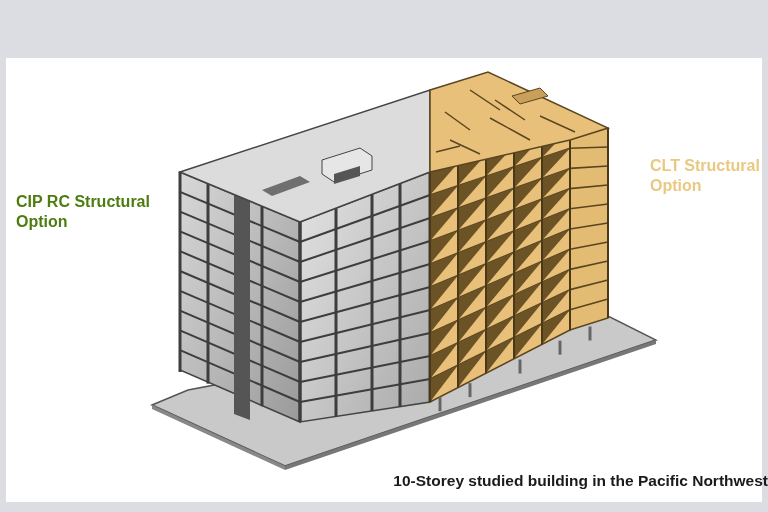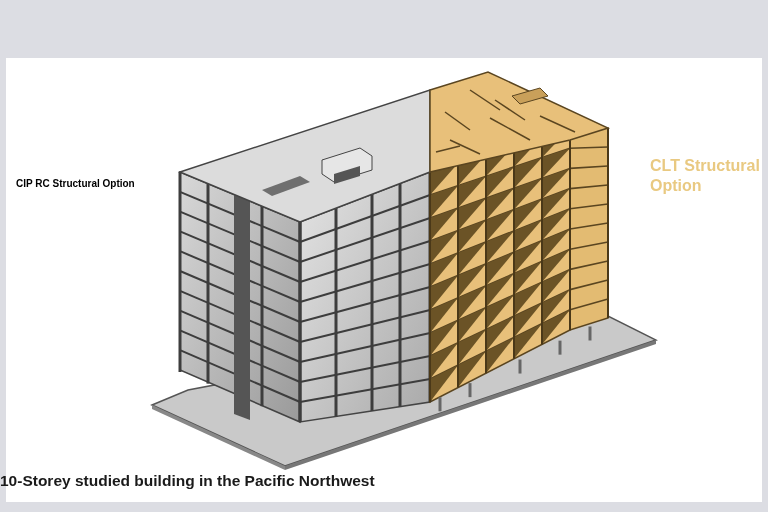--- a/index.html
+++ b/index.html
@@ -1,20 +1,20 @@
 <!DOCTYPE html>
 <html><head>
 <meta charset="utf-8">
 <style>
   html, body { margin:0; padding:0; }
   body { width:768px; height:512px; background:#dcdde3; position:relative; overflow:hidden; font-family:"Liberation Sans", sans-serif; }
   .panel { position:absolute; left:6px; top:58px; width:756px; height:444px; background:#ffffff; }
-  .label-left { position:absolute; left:16px; top:174px; color:#000000; font-weight:bold; font-size:10px; line-height:20px; width:160px; }
+  .label-left { position:absolute; left:16px; top:192px; color:#4d7c0f; font-weight:bold; font-size:16px; line-height:20px; width:160px; }
   .label-right { position:absolute; left:650px; top:156px; color:#e9c981; font-weight:bold; font-size:16px; line-height:20px; width:140px; }
-  .caption { position:absolute; left:0; width:768px; top:472px; text-align:left; color:#1a1a1a; font-weight:bold; font-size:15.5px; }
+  .caption { position:absolute; left:0; width:768px; top:472px; text-align:right; color:#1a1a1a; font-weight:bold; font-size:15.5px; }
   svg.bld { position:absolute; left:0; top:0; }
 </style>
 </head>
 <body>
 
 <div class="panel"></div>
 
 <svg class="bld" width="768" height="512" viewBox="0 0 768 512">
   <defs>
     <linearGradient id="gfront" x1="0" y1="0" x2="1" y2="1">

